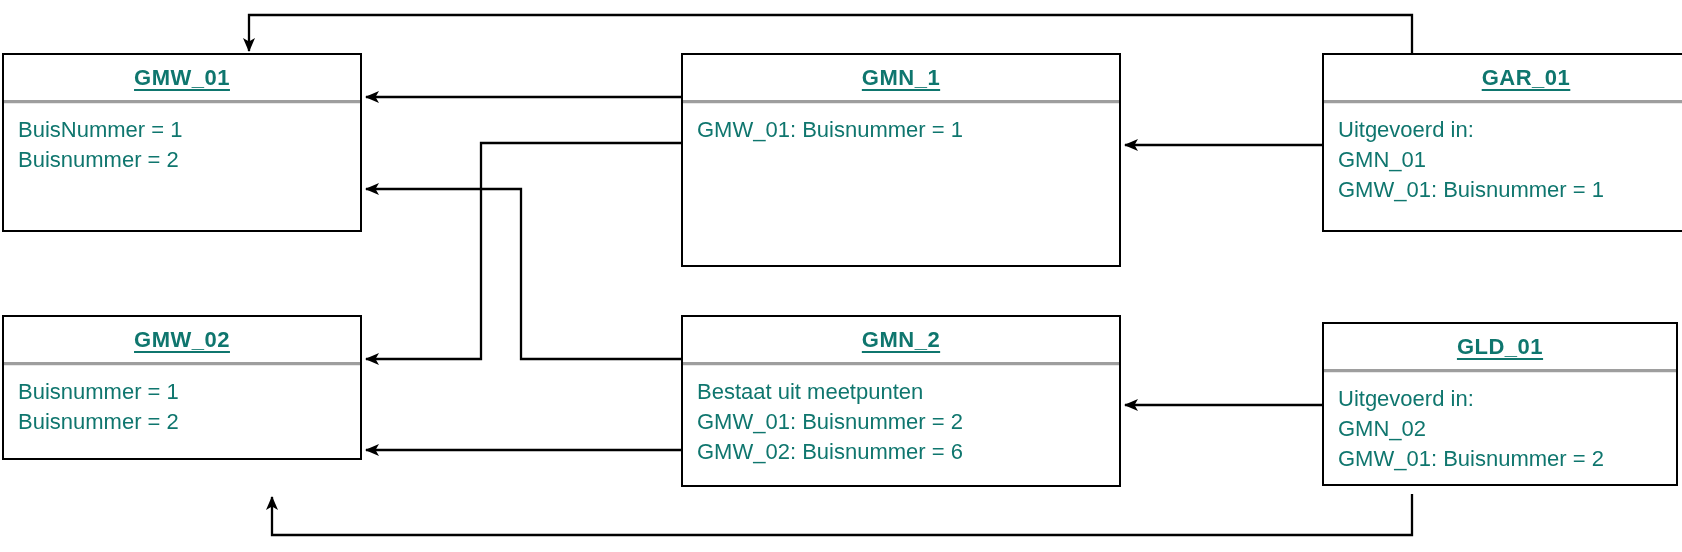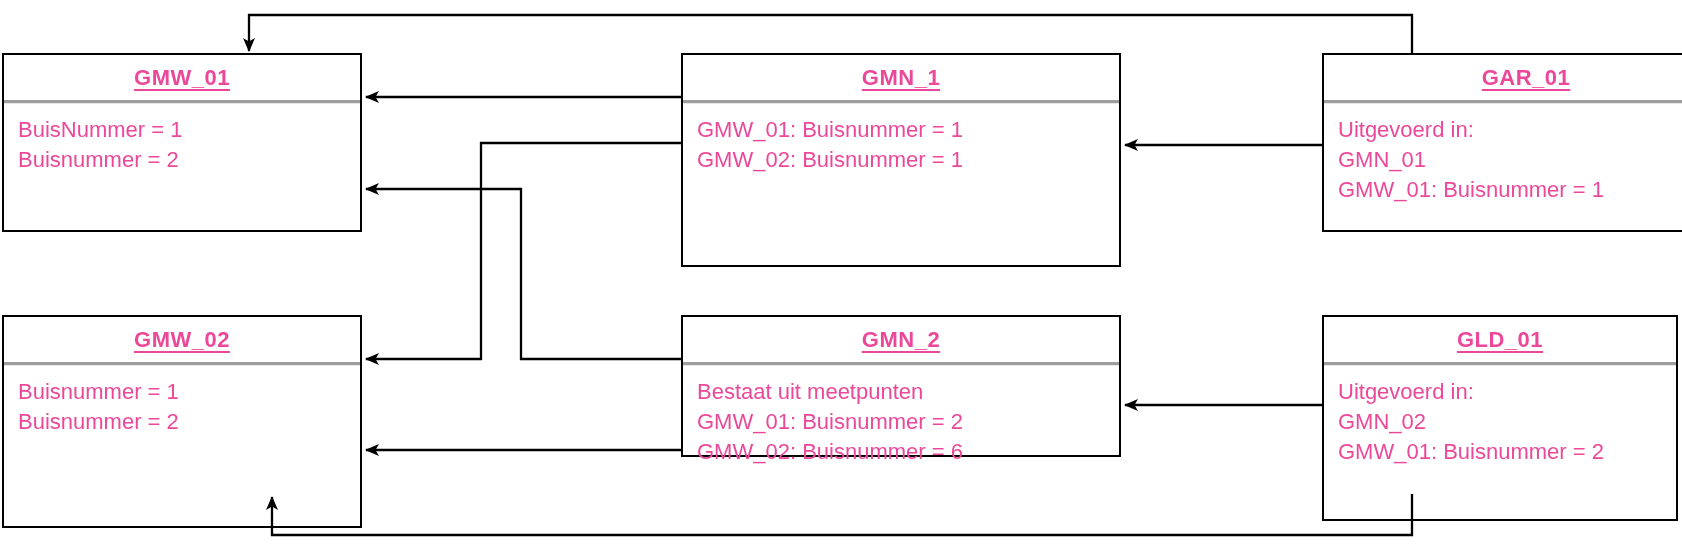--- a/index.html
+++ b/index.html
@@ -6,21 +6,21 @@
     margin: 0;
     padding: 0;
     background: #ffffff;
   }
   .canvas {
     position: relative;
     width: 1682px;
     height: 552px;
     background: #ffffff;
     font-family: "Liberation Sans", sans-serif;
-    color: #ec4899;
+    color: #0f766e;
     overflow: hidden;
   }
   .class-box {
     position: absolute;
     box-sizing: border-box;
     background: #ffffff;
     border: 2px solid #000000;
   }
   .box-header {
     box-sizing: border-box;
@@ -60,51 +60,50 @@
     <div class="box-body">
       <div>BuisNummer = 1</div>
       <div>Buisnummer = 2</div>
     </div>
   </div>
 
   <div class="class-box" style="left:681px; top:53px; width:440px; height:214px">
     <div class="box-header">GMN_1</div>
     <div class="box-body">
       <div>GMW_01: Buisnummer = 1</div>
-      <div>GMW_02: Buisnummer = 1</div>
     </div>
   </div>
 
   <div class="class-box" style="left:1322px; top:53px; width:408px; height:179px">
     <div class="box-header">GAR_01</div>
     <div class="box-body">
       <div>Uitgevoerd in:</div>
       <div>GMN_01</div>
       <div>GMW_01: Buisnummer = 1</div>
     </div>
   </div>
 
-  <div class="class-box" style="left:2px; top:315px; width:360px; height:213px">
+  <div class="class-box" style="left:2px; top:315px; width:360px; height:145px">
     <div class="box-header">GMW_02</div>
     <div class="box-body">
       <div>Buisnummer = 1</div>
       <div>Buisnummer = 2</div>
     </div>
   </div>
 
-  <div class="class-box" style="left:681px; top:315px; width:440px; height:142px">
+  <div class="class-box" style="left:681px; top:315px; width:440px; height:172px">
     <div class="box-header">GMN_2</div>
     <div class="box-body">
       <div>Bestaat uit meetpunten</div>
       <div>GMW_01: Buisnummer = 2</div>
       <div>GMW_02: Buisnummer = 6</div>
     </div>
   </div>
 
-  <div class="class-box" style="left:1322px; top:315px; width:356px; height:206px">
+  <div class="class-box" style="left:1322px; top:322px; width:356px; height:164px">
     <div class="box-header">GLD_01</div>
     <div class="box-body">
       <div>Uitgevoerd in:</div>
       <div>GMN_02</div>
       <div>GMW_01: Buisnummer = 2</div>
     </div>
   </div>
 
   <svg class="wires" width="1682" height="552" viewBox="0 0 1682 552">
     <defs>

